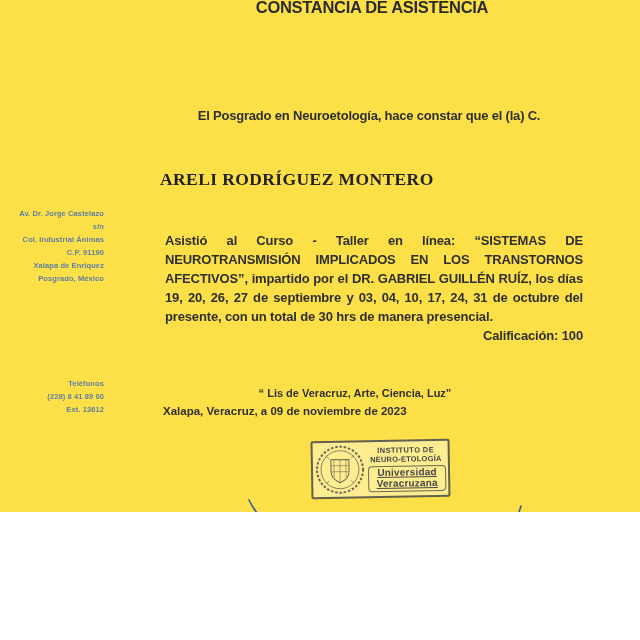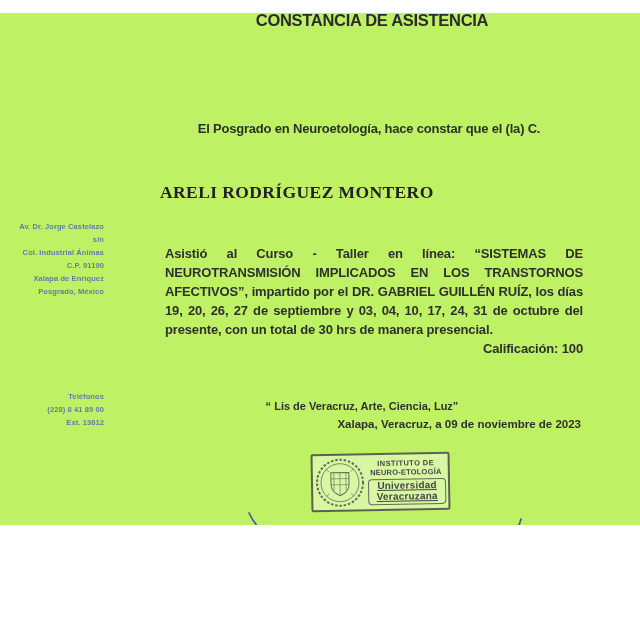--- a/index.html
+++ b/index.html
@@ -2,22 +2,22 @@
 <html><head>
 <meta charset="utf-8">
 <style>
   * { margin: 0; padding: 0; box-sizing: border-box; }
   html, body { background: #ffffff; }
   body { font-family: "Liberation Sans", sans-serif; }
   .page {
     position: relative;
     width: 640px;
     height: 512px;
-    margin: 13px auto;
-    background: #bef264;
+    margin: 0 auto;
+    background: #fde047;
     overflow: hidden;
     color: #2f2f2f;
   }
   .title {
     position: absolute;
     top: -2px;
     left: 163px;
     width: 418px;
     text-align: center;
     font-size: 16.5px;
@@ -69,32 +69,32 @@
     font-size: 13px;
     font-weight: bold;
     letter-spacing: -0.15px;
     line-height: 19px;
   }
   .body-text { text-align: justify; }
   .grade { text-align: right; }
   .motto {
     position: absolute;
     top: 387px;
-    left: 153px;
+    left: 146px;
     width: 418px;
     text-align: center;
     font-size: 11px;
     font-weight: bold;
   }
   .dateline {
     position: absolute;
     top: 405px;
     left: 163px;
     width: 418px;
-    text-align: right;
+    text-align: left;
     font-size: 11.5px;
     font-weight: bold;
   }
   .stamp {
     position: absolute;
     left: 311px;
     top: 440px;
     width: 139px;
     height: 58px;
     border: 2px solid rgba(70,70,70,0.85);

